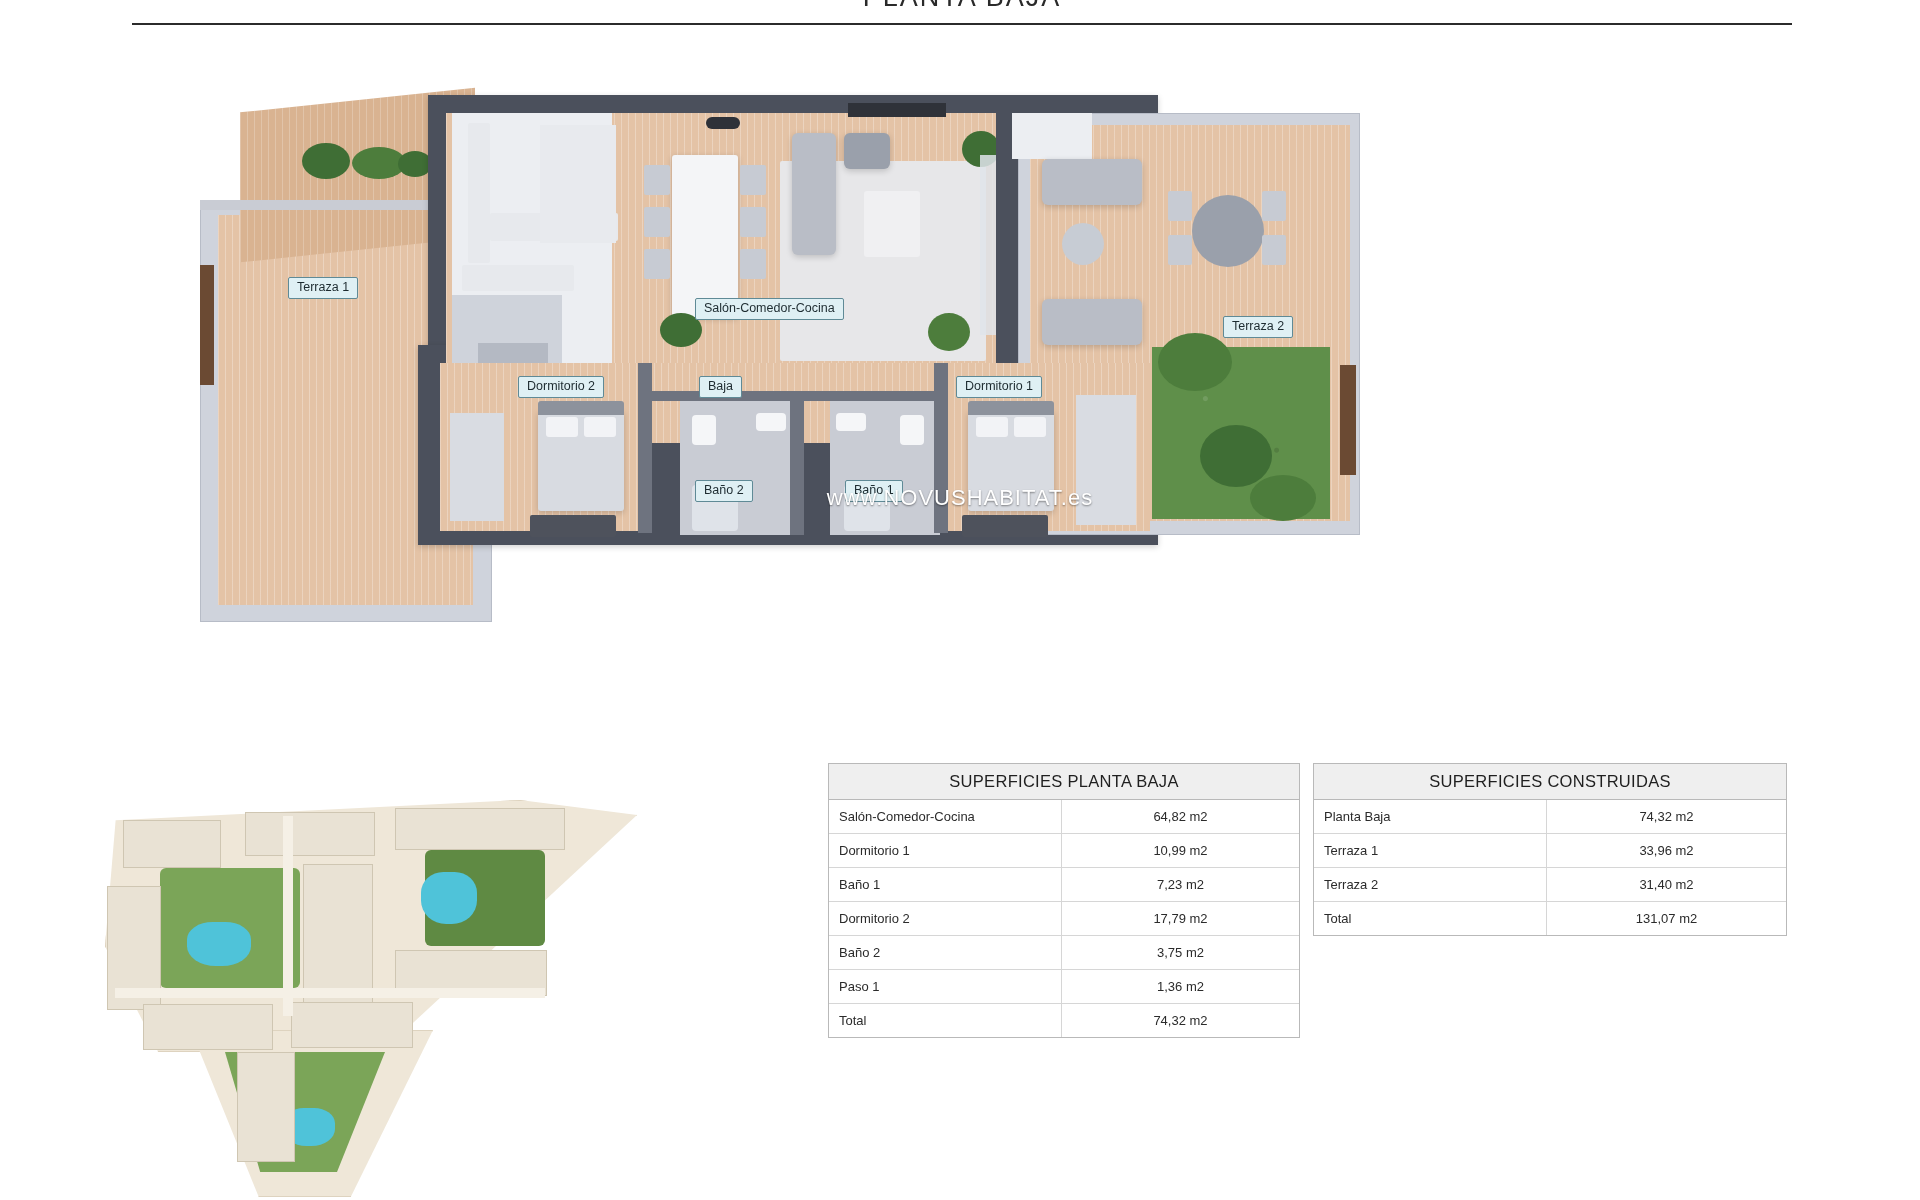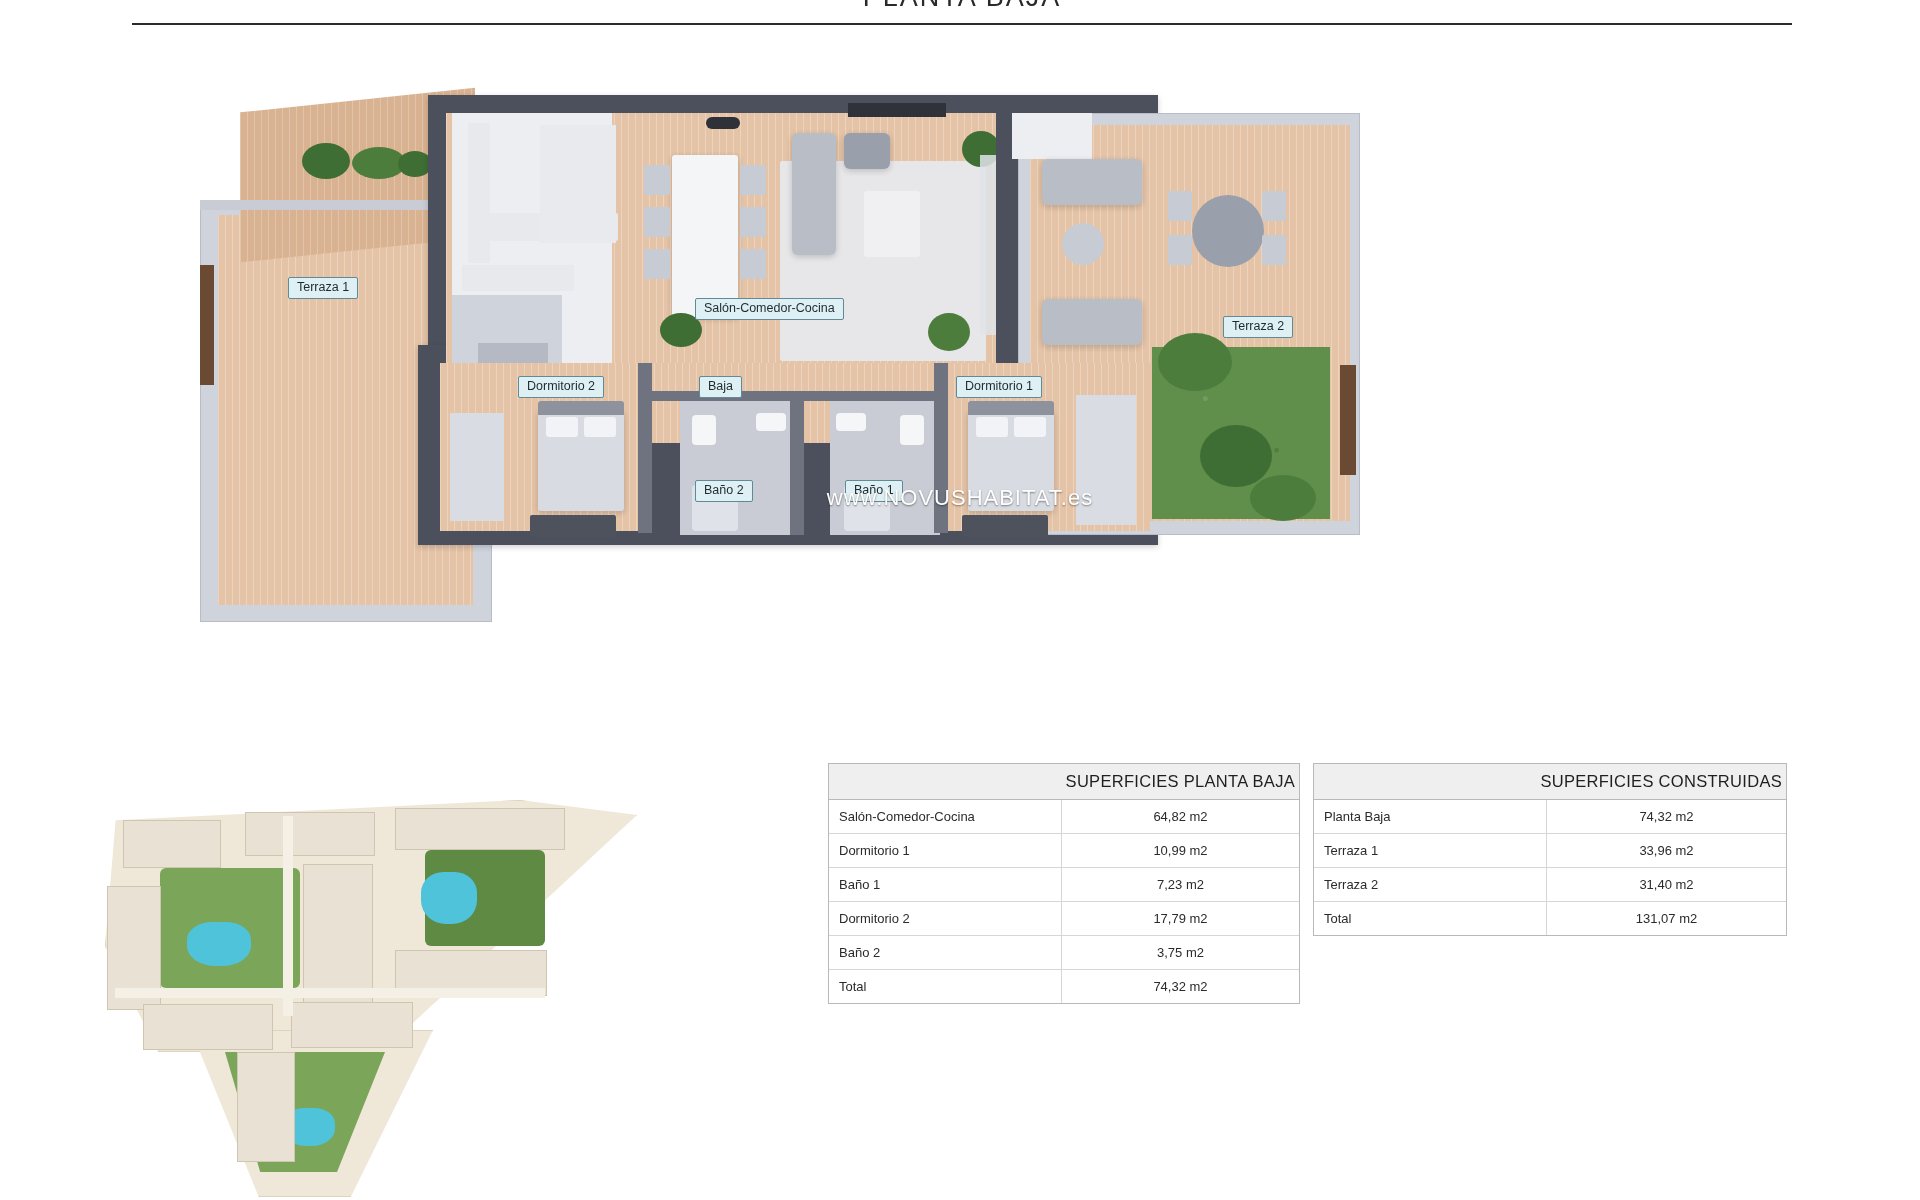--- a/index.html
+++ b/index.html
@@ -138,21 +138,21 @@
   table.surf {
     border-collapse: collapse;
     width: 100%;
     font-family: "Liberation Sans", sans-serif;
   }
   table.surf th {
     background: #efefef;
     font-size: 16.5px;
     font-weight: normal;
     color: #1f1f1f;
-    text-align: right;
+    text-align: center;
     padding: 8px 4px;
     border-bottom: 1px solid #b9b9b9;
     letter-spacing: .3px;
   }
   table.surf td {
     font-size: 13px;
     color: #2b2b2b;
     padding: 9px 10px;
     border-bottom: 1px solid #d6d6d6;
     border-right: 1px solid #d6d6d6;
@@ -327,20 +327,24 @@
         </tr>
         <tr>
           <td class="name">Dormitorio 2</td>
           <td class="val">17,79 m2</td>
         </tr>
         <tr>
           <td class="name">Baño 2</td>
           <td class="val">3,75 m2</td>
         </tr>
         <tr>
+          <td class="name">Paso 1</td>
+          <td class="val">1,36 m2</td>
+        </tr>
+        <tr>
           <td class="name">Total</td>
           <td class="val">74,32 m2</td>
         </tr>
       </tbody>
     </table>
   </div>
 
   <div class="table-wrap" id="table-right">
     <table class="surf">
       <thead>

